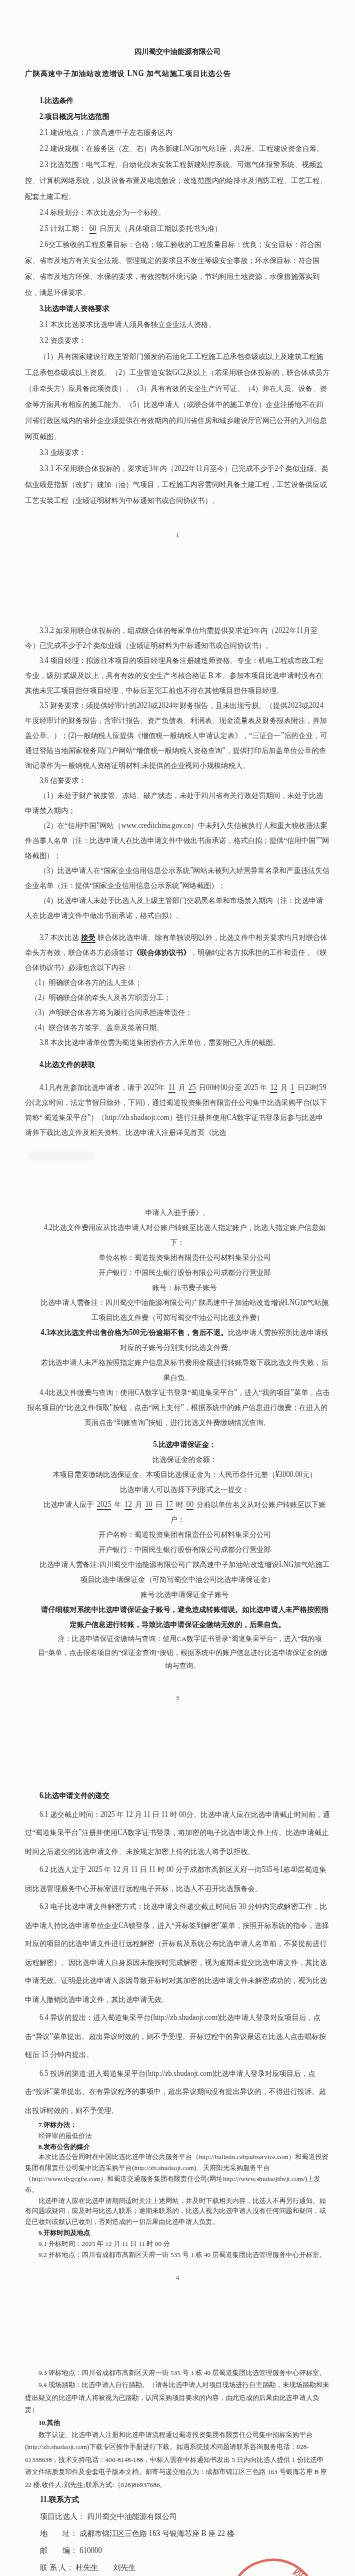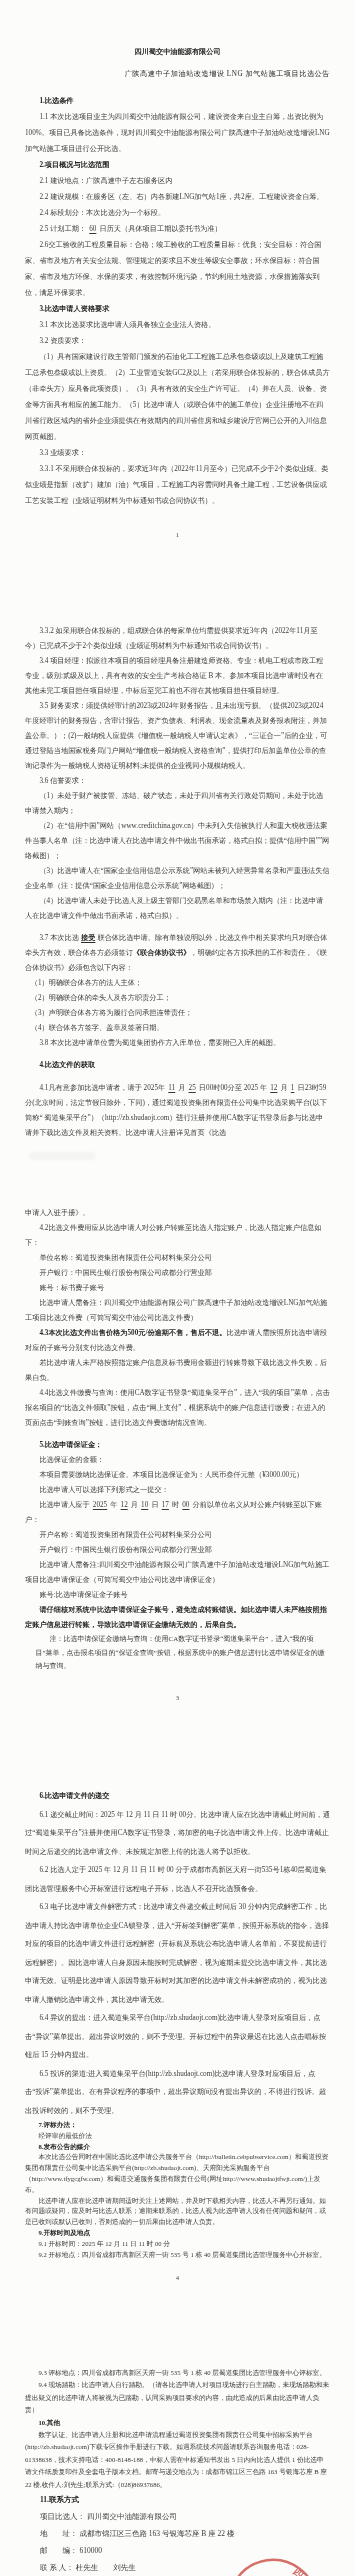--- a/index.html
+++ b/index.html
@@ -2,26 +2,26 @@
 <html style="font-size:8.2px"><head>
 <meta charset="utf-8">
 <style>
   html,body{margin:0;padding:0;background:#ffffff;}
   #canvas{position:relative;width:355px;height:3018px;background:#fcfcfa;overflow:hidden;
           font-family:"Liberation Serif","DejaVu Serif",serif;color:#3a3a3a;}
   .page{position:absolute;left:0;width:355px;padding:0 25px;box-sizing:border-box;}
   .page p{margin:0;text-indent:2em;font-size:7.2px;}
   .doc-title{font-size:10.8px;font-weight:bold;color:#262626;text-align:center;text-indent:0 !important;
              padding-top:44px;line-height:15.5px;}
-  .doc-subtitle{font-size:10.3px;font-weight:normal;color:#262626;text-align:right;text-indent:0 !important;
+  .doc-subtitle{font-size:10.3px;font-weight:bold;color:#262626;text-align:left;text-indent:0 !important;
                 line-height:14.4px;letter-spacing:0.5px;margin-top:6.2px !important;}
   .h{font-weight:bold;color:#242424;}
   .p1 p{line-height:16px;}
   .p2 p{line-height:15px;}
-  .p3 p{line-height:15px;}
+  .p3 p{line-height:15px;text-align:center;}
   .s6{line-height:18.5px !important;}
   .t4{font-size:6.7px !important;line-height:10.8px !important;}
   .t5{font-size:6.7px !important;line-height:12.4px !important;}
   .contact{font-size:7.5px !important;line-height:17px !important;}
   .noind{text-indent:0 !important;}
   .li{text-indent:0.8em !important;}
   .b{font-weight:bold;color:#2b2b2b;}
   .u{text-decoration:underline;text-underline-offset:1.5px;padding:0 3.1px;}
   .bu{font-weight:bold;text-decoration:underline;text-underline-offset:1.5px;padding:0 2.1px;color:#2b2b2b;}
   .note{font-size:7px !important;line-height:13.4px !important;padding-left:1.5em;}
@@ -35,24 +35,24 @@
 </style>
 </head>
 <body>
 
 <div id="canvas">
 
   <div class="page p1" style="top:0;">
     <p class="doc-title">四川蜀交中油能源有限公司</p>
     <p class="doc-subtitle">广陕高速中子加油站改造增设 LNG 加气站施工项目比选公告</p>
     <p class="h mt2">1.比选条件</p>
-    <p>1.1 本次比选项目业主为四川蜀交中油能源有限公司，建设资金来自业主自筹，出资比例为100%。项目已具备比选条件，现对四川蜀交中油能源有限公司广陕高速中子加油站改造增设LNG加气站施工项目进行公开比选。</p>
     <p class="h">2.项目概况与比选范围</p>
     <p>2.1 建设地点：广陕高速中子左右服务区内</p>
     <p>2.2 建设规模：在服务区（左、右）内各新建LNG加气站1座，共2座。工程建设资金自筹。</p>
+    <p>2.3 比选范围：电气工程、自动化仪表安装工程新建站控系统、可燃气体报警系统、视频监控、计算机网络系统，以及设备布置及电缆敷设；改造范围内的给排水及消防工程、工艺工程、配套土建工程。</p>
     <p>2.4 标段划分：本次比选分为一个标段。</p>
     <p><span>2.5 计划工期：</span><span class="u">60</span><span>日历天（具体项目工期以委托书为准）</span></p>
     <p>2.6交工验收的工程质量目标：合格；竣工验收的工程质量目标：优良；安全目标：符合国家、省市及地方有关安全法规、管理规定的要求且不发生等级安全事故；环水保目标：符合国家、省市及地方环保、水保的要求，有效控制环境污染，节约利用土地资源，水保措施落实到位，满足环保要求。</p>
     <p class="h">3.比选申请人资格要求</p>
     <p>3.1 本次比选要求比选申请人须具备独立企业法人资格。</p>
     <p>3.2 资质要求：</p>
     <p>（1）具有国家建设行政主管部门颁发的石油化工工程施工总承包叁级或以上及建筑工程施工总承包叁级或以上资质。（2）工业管道安装GC2及以上（若采用联合体投标的，联合体成员方（非牵头方）应具备此项资质）。（3）具有有效的安全生产许可证。（4）并在人员、设备、资金等方面具有相应的施工能力。（5）比选申请人（或联合体中的施工单位）企业注册地不在四川省行政区域内的省外企业须提供在有效期内的四川省住房和城乡建设厅官网已公开的入川信息网页截图。</p>
     <p>3.3 业绩要求：</p>
     <p>3.3.1 不采用联合体投标的，要求近3年内（2022年11月至今）已完成不少于2个类似业绩。类似业绩是指新（改扩）建加（油）气项目，工程施工内容需同时具备土建工程，工艺设备供应或工艺安装工程（业绩证明材料为中标通知书或合同协议书）。</p>
   </div>

